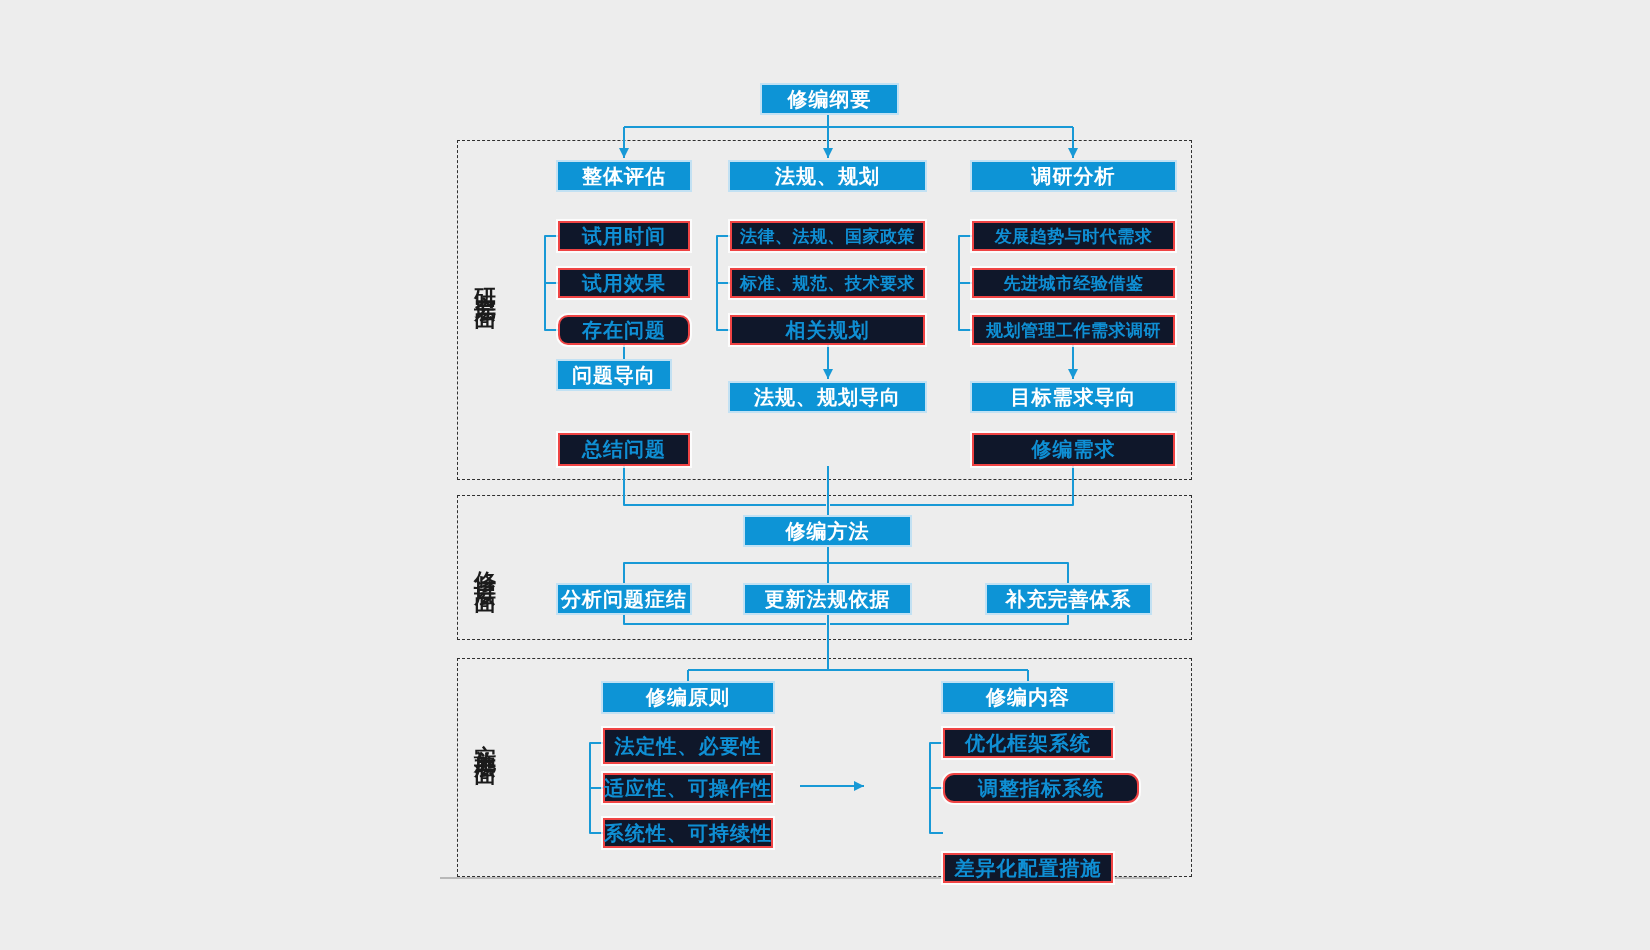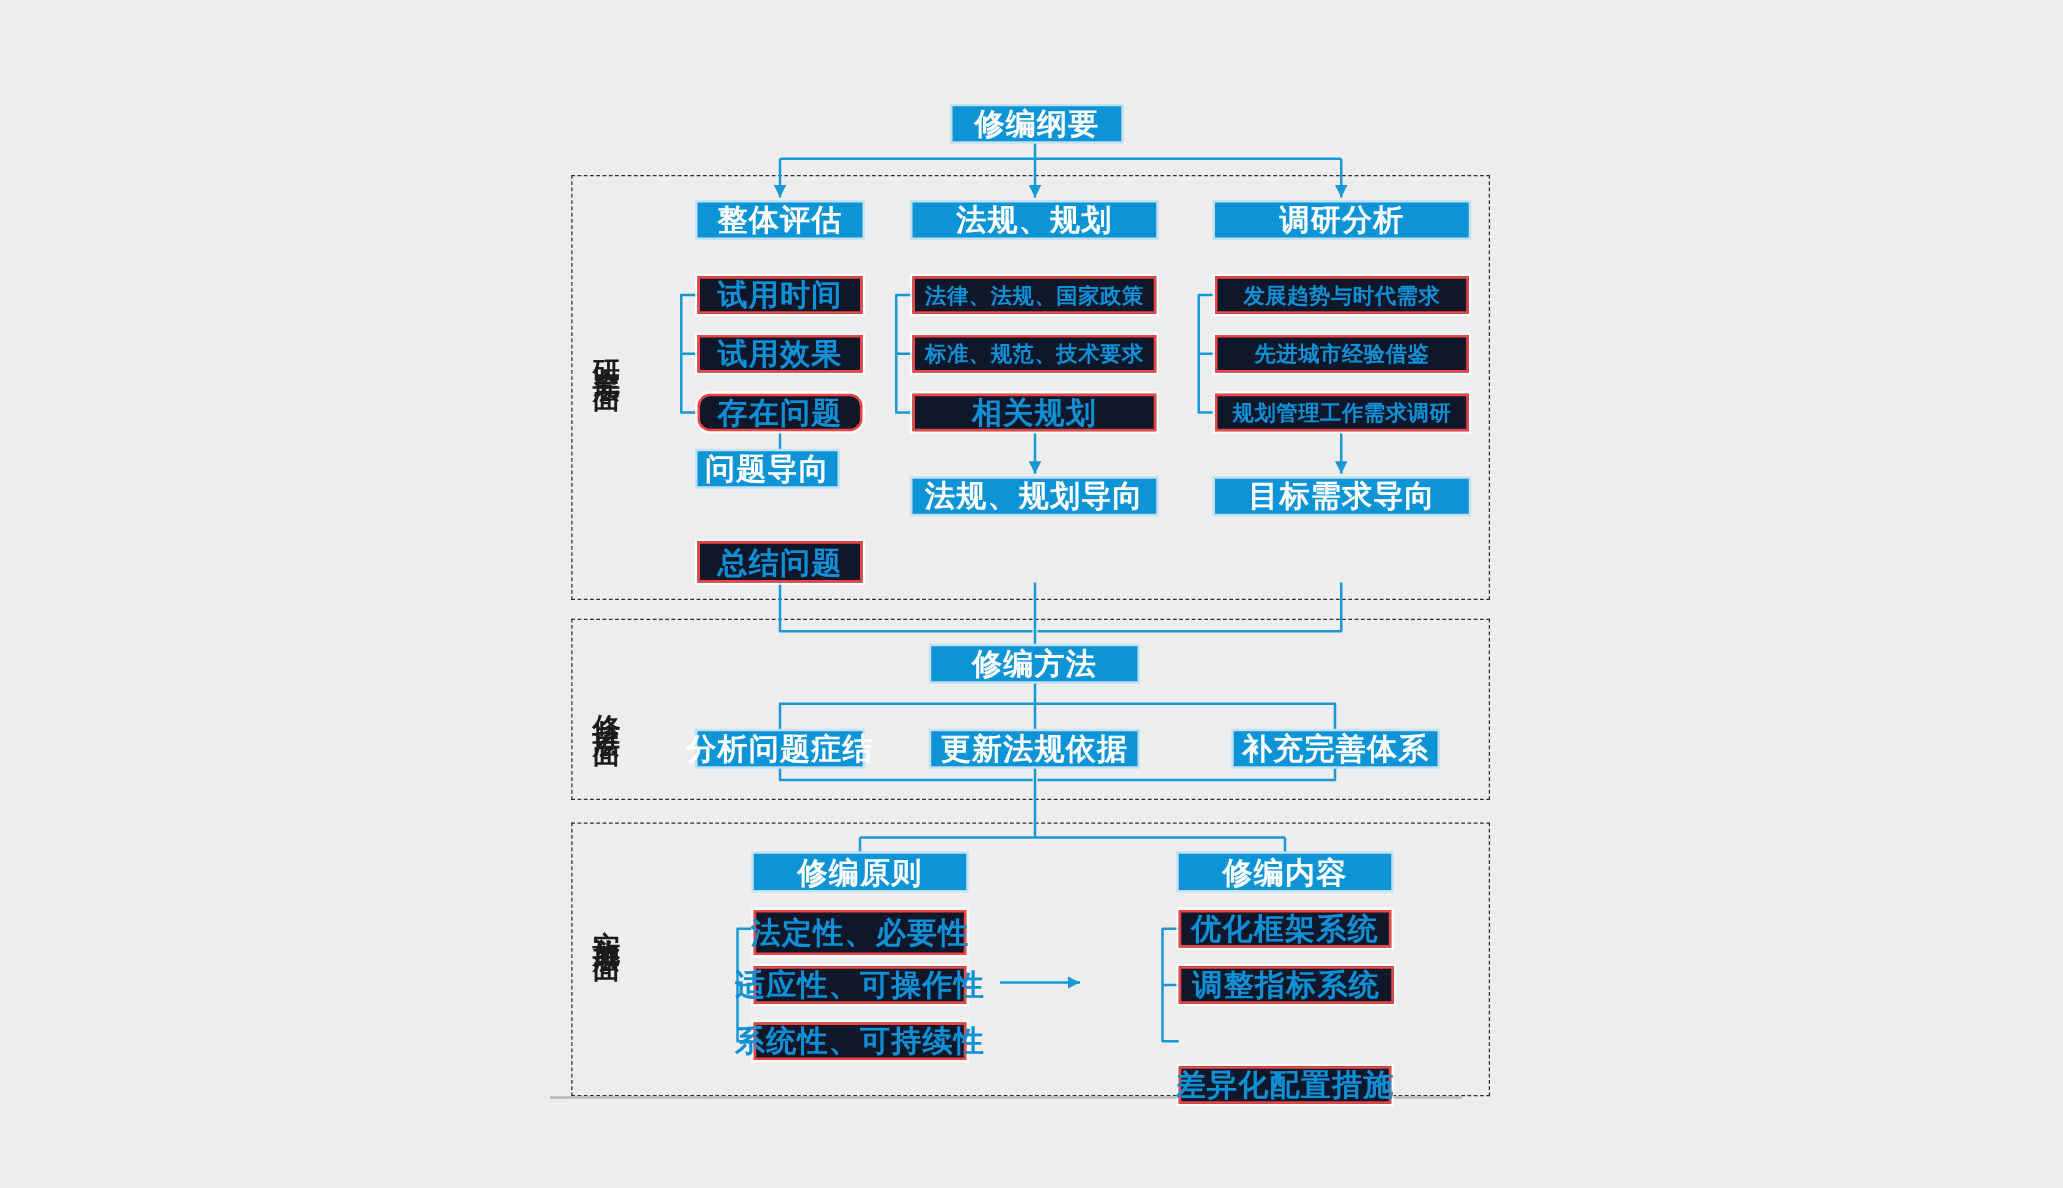--- a/index.html
+++ b/index.html
@@ -20,21 +20,21 @@
     background:transparent;
   }
   .connectors{
     position:absolute;left:0;top:0;
     z-index:2;
   }
   .box{
     position:absolute;
     display:flex;align-items:center;justify-content:center;
     font-weight:700;
-    font-size:24px;
+    font-size:20px;
     letter-spacing:1px;
     white-space:nowrap;
     z-index:3;
     box-sizing:border-box;
   }
   .solid{
     background:#0d94d6;
     color:#ffffff;
     box-shadow:0 0 0 2px #c2e1f3;
   }
@@ -130,32 +130,33 @@
 
   <div class="box light small" style="left:972px;top:221px;width:203px;height:30px;">发展趋势与时代需求</div>
   <div class="box light small" style="left:972px;top:268px;width:203px;height:30px;">先进城市经验借鉴</div>
   <div class="box light small" style="left:972px;top:315px;width:203px;height:30px;">规划管理工作需求调研</div>
 
   <div class="box solid" style="left:558px;top:361px;width:112px;height:28px;">问题导向</div>
   <div class="box solid" style="left:730px;top:383px;width:195px;height:28px;">法规、规划导向</div>
   <div class="box solid" style="left:972px;top:383px;width:203px;height:28px;">目标需求导向</div>
 
   <div class="box light" style="left:558px;top:433px;width:132px;height:33px;">总结问题</div>
+  <div class="box light" style="left:972px;top:433px;width:203px;height:33px;">修编需求</div>
 
   <div class="box solid" style="left:745px;top:517px;width:165px;height:28px;">修编方法</div>
   <div class="box solid" style="left:558px;top:585px;width:132px;height:28px;">分析问题症结</div>
   <div class="box solid" style="left:745px;top:585px;width:165px;height:28px;">更新法规依据</div>
   <div class="box solid" style="left:987px;top:585px;width:163px;height:28px;">补充完善体系</div>
 
   <div class="box solid" style="left:603px;top:683px;width:170px;height:29px;">修编原则</div>
   <div class="box solid" style="left:943px;top:683px;width:170px;height:29px;">修编内容</div>
 
   <div class="box light" style="left:603px;top:728px;width:170px;height:36px;">法定性、必要性</div>
   <div class="box light" style="left:603px;top:773px;width:170px;height:30px;">适应性、可操作性</div>
   <div class="box light" style="left:603px;top:818px;width:170px;height:30px;">系统性、可持续性</div>
 
   <div class="box light" style="left:943px;top:728px;width:170px;height:30px;">优化框架系统</div>
-  <div class="box light" style="left:943px;top:773px;width:172px;height:30px;">调整指标系统</div>
+  <div class="box light" style="left:943px;top:773px;width:196px;height:30px;border-radius:11px;">调整指标系统</div>
   <div class="box light" style="left:943px;top:818px;width:170px;height:30px;margin-top:35px;">差异化配置措施</div>
 
   <div class="divider" style="left:440px;top:877px;width:730px;"></div>
 
 </div>
 
 </body></html>

